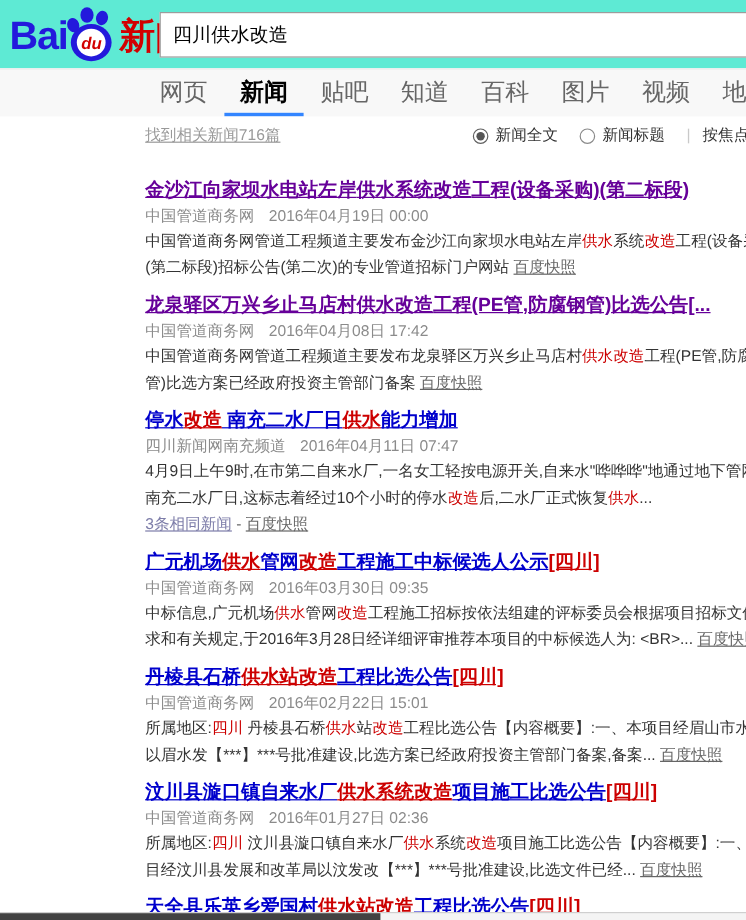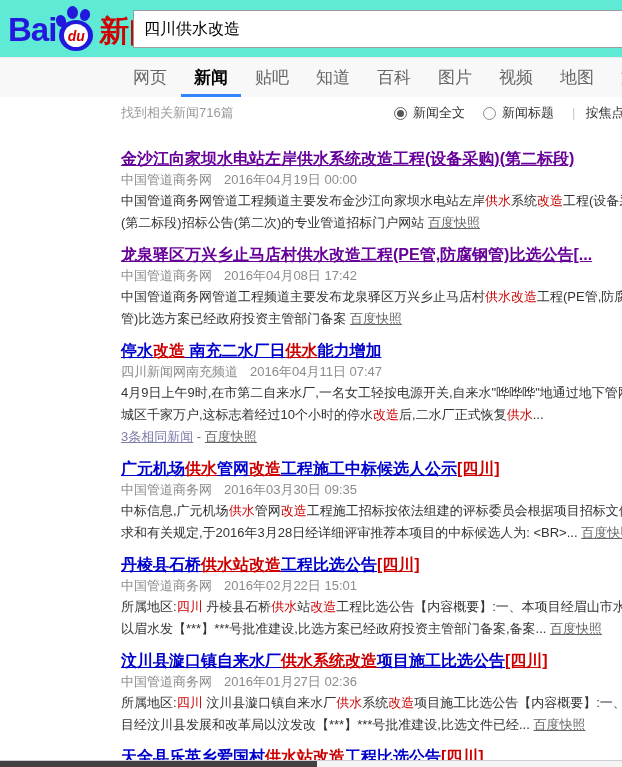--- a/index.html
+++ b/index.html
@@ -20,26 +20,26 @@
   .paw .hole{position:absolute;left:10px;top:19px;width:24px;height:23px;border-radius:50%;
     background:#fff;display:flex;align-items:center;justify-content:center;
     font-size:14px;font-weight:bold;color:var(--brand-red);font-style:italic;}
   .logo .prod{font-size:30px;font-weight:bold;color:var(--brand-red);line-height:42px;margin-left:1px;}
   .search-input{position:absolute;left:133px;top:10px;width:500px;height:38px;box-sizing:border-box;
     border:1px solid #9c9c9c;border-radius:0;padding:0 10px;font-size:16px;color:#000;outline:none;
     font-family:"Liberation Sans","DejaVu Sans",sans-serif;}
   
   .navbar{position:absolute;top:57px;left:0;width:622px;height:40px;background:var(--navbar-bg);
     border-top:1px solid #ececec;box-sizing:border-box;padding-left:133px;white-space:nowrap;overflow:hidden;}
-  .nav-item{position:relative;display:inline-block;margin-right:27px;font-size:17px;line-height:39px;color:#666;cursor:pointer;}
+  .nav-item{position:relative;display:inline-block;margin-right:27px;font-size:20px;line-height:39px;color:#666;cursor:pointer;}
   .nav-item.active{color:#000;font-weight:bold;}
   .tab-underline{position:absolute;left:-13px;right:-13px;bottom:0;height:3px;background:var(--nav-active-underline);}
   
   .filter-row{position:absolute;top:103px;left:0;width:622px;height:20px;}
-  .count{position:absolute;left:121px;top:0;font-size:13px;line-height:20px;color:var(--count-gray);}
+  .count{position:absolute;left:121px;top:0;font-size:13px;line-height:20px;color:var(--count-gray);text-decoration:underline;}
   .scope{position:absolute;left:394px;top:0;display:flex;align-items:center;white-space:nowrap;
     font-size:13px;line-height:20px;color:#333;}
   .radio{width:13px;height:13px;border:1px solid #8a8a8a;border-radius:50%;background:#fff;
     display:inline-block;position:relative;box-sizing:border-box;margin-right:6px;cursor:pointer;}
   .radio.checked{border-color:#606060;}
   .radio.checked::after{content:"";position:absolute;left:2px;top:2px;width:7px;height:7px;border-radius:50%;background:#555;}
   .scope label{margin-right:18px;cursor:pointer;}
   .scope .sep{color:#c9c9c9;margin:0 10px 0 0;}
   .scope .sort{color:#333;cursor:pointer;}
   
@@ -104,21 +104,21 @@
     <div class="result visited">
       <a class="title"><span class="seg">龙泉驿区万兴乡止马店村</span><span class="seg em">供水改造</span><span class="seg">工程(PE管,防腐钢管)比选公告[...</span></a>
       <div class="meta"><span>中国管道商务网</span><span class="date">2016年04月08日 17:42</span></div>
       <div class="snip"><span>中国管道商务网管道工程频道主要发布龙泉驿区万兴乡止马店村</span><span class="em">供水改造</span><span>工程(PE管,防腐钢</span></div>
       <div class="snip"><span>管)比选方案已经政府投资主管部门备案 </span><span class="snap">百度快照</span></div>
     </div>
     <div class="result">
       <a class="title"><span class="seg">停水</span><span class="seg em">改造</span><span class="seg"> 南充二水厂日</span><span class="seg em">供水</span><span class="seg">能力增加</span></a>
       <div class="meta"><span>四川新闻网南充频道</span><span class="date">2016年04月11日 07:47</span></div>
       <div class="snip"><span>4月9日上午9时,在市第二自来水厂,一名女工轻按电源开关,自来水"哗哗哗"地通过地下管网</span></div>
-      <div class="snip"><span>城区千家万户,这标志着经过10个小时的停水</span><span class="em">改造</span><span>后,二水厂正式恢复</span><span class="em">供水</span><span>...</span></div>
+      <div class="snip"><span>南充二水厂日,这标志着经过10个小时的停水</span><span class="em">改造</span><span>后,二水厂正式恢复</span><span class="em">供水</span><span>...</span></div>
       <div class="snip"><span class="same">3条相同新闻</span><span class="sep"> - </span><span class="snap">百度快照</span></div>
     </div>
     <div class="result">
       <a class="title"><span class="seg">广元机场</span><span class="seg em">供水</span><span class="seg">管网</span><span class="seg em">改造</span><span class="seg">工程施工中标候选人公示</span><span class="seg em">[四川]</span></a>
       <div class="meta"><span>中国管道商务网</span><span class="date">2016年03月30日 09:35</span></div>
       <div class="snip"><span>中标信息,广元机场</span><span class="em">供水</span><span>管网</span><span class="em">改造</span><span>工程施工招标按依法组建的评标委员会根据项目招标文件要</span></div>
       <div class="snip"><span>求和有关规定,于2016年3月28日经详细评审推荐本项目的中标候选人为: &lt;BR&gt;... </span><span class="snap">百度快照</span></div>
     </div>
     <div class="result">
       <a class="title"><span class="seg">丹棱县石桥</span><span class="seg em">供水站改造</span><span class="seg">工程比选公告</span><span class="seg em">[四川]</span></a>

